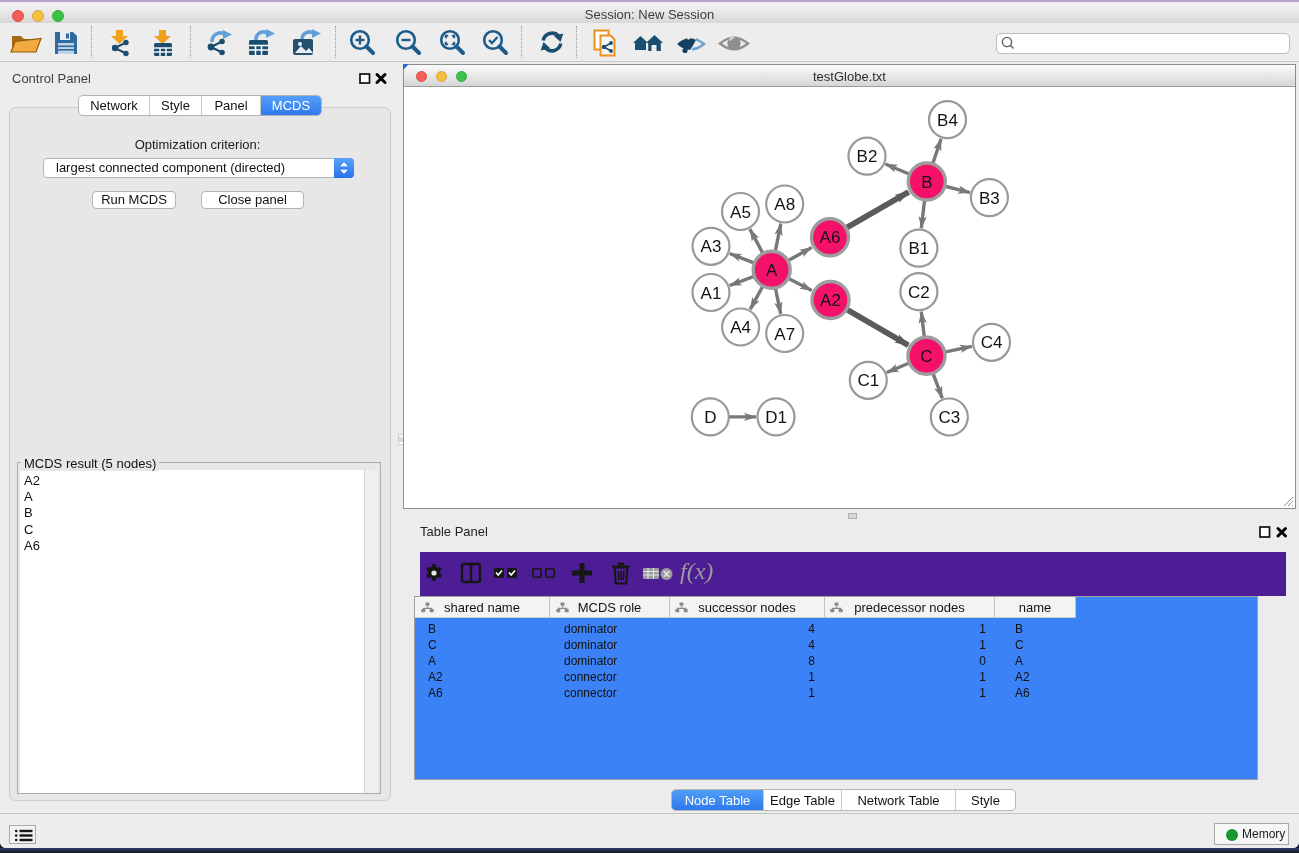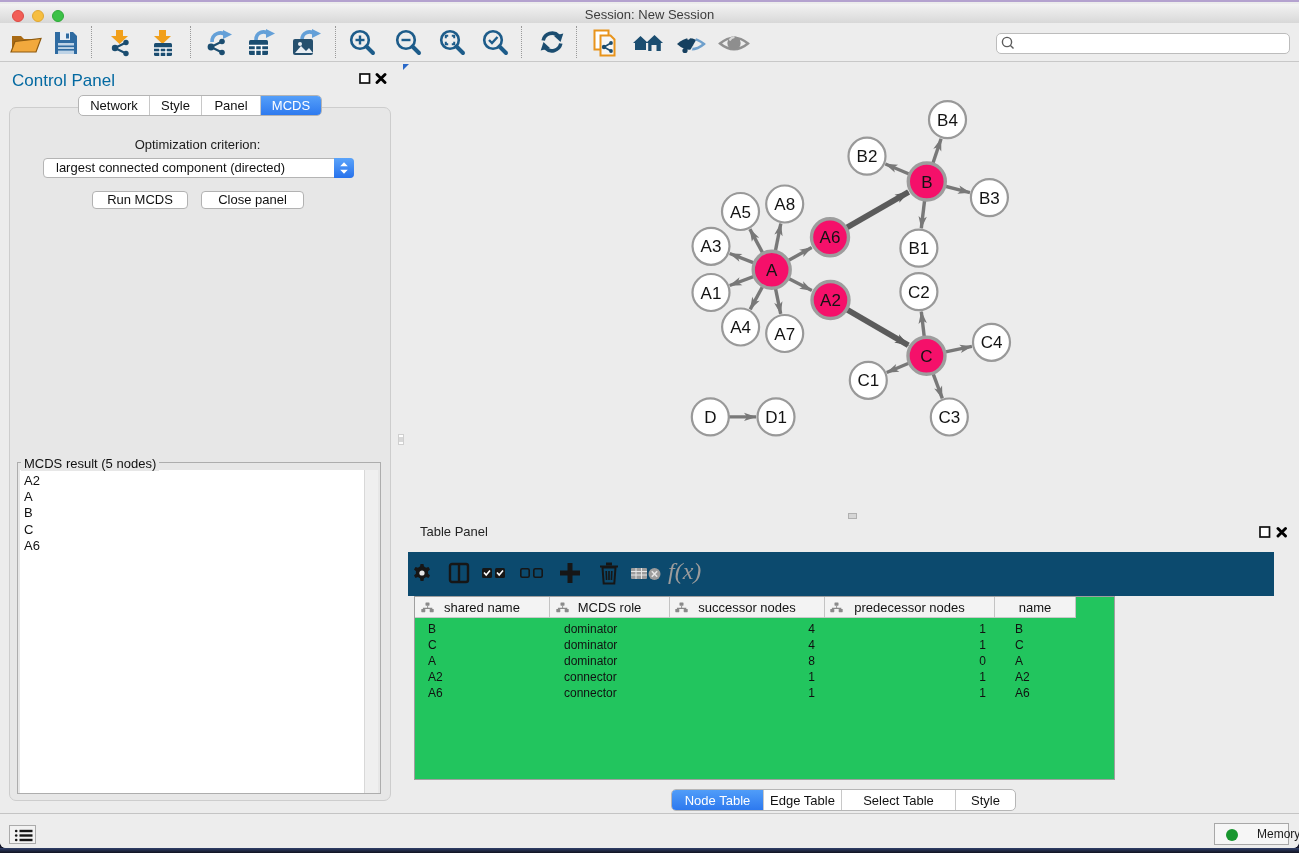--- a/index.html
+++ b/index.html
@@ -13,24 +13,24 @@
 #titlebar .r{left:12px;background:#f25e57;border:1px solid #dc4a44}
 #titlebar .y{left:32px;background:#f6be40;border:1px solid #dfa733}
 #titlebar .g{left:52px;background:#3cc147;border:1px solid #2fa938}
 #toolbar{position:absolute;left:0;top:23px;width:1299px;height:39px;background:#ededed;border-bottom:1px solid #c8c8c8}
 .tbi{position:absolute;top:5px}
 .tbdiv{position:absolute;top:3px;width:1px;height:32px;border-left:1px dotted #9a9a9a}
 #search{position:absolute;left:996px;top:10px;width:294px;height:21px;background:#fff;border:1px solid #bcbcbc;border-radius:5px}
 
 #statusbar{position:absolute;left:0;top:813px;width:1299px;height:35px;background:#ededed;border-top:1px solid #c4c4c4}
 #listbtn{position:absolute;left:9px;top:11px;width:27px;height:19px;background:#f2f2f2;border:1px solid #ababab}
-#membtn{position:absolute;left:1214px;top:9px;width:75px;height:22px;background:#f6f6f6;border:1px solid #a8a8a8;font-size:12px;color:#1a1a1a;line-height:20px;padding-left:42px}
+#membtn{position:absolute;left:1214px;top:9px;width:75px;height:22px;background:#f6f6f6;border:1px solid #a8a8a8;font-size:12px;color:#1a1a1a;line-height:20px;padding-left:27px}
 #membtn .dot{position:absolute;left:11px;top:5px;width:12px;height:12px;border-radius:50%;background:#18962f}
 
-#cp-title{position:absolute;left:12px;top:71px;font-size:17px;color:#0369a1}
+#cp-title{position:absolute;left:12px;top:71px;font-size:13px;color:#404040}
 #tabbox{position:absolute;left:9px;top:107px;width:382px;height:694px;background:#e7e7e7;border:1px solid #cdcdcd;border-radius:7px}
 #tabs{position:absolute;left:78px;top:95px;height:21px;display:flex;border:1px solid #b4b4b4;border-radius:5px;overflow:hidden;background:#fff}
 #tabs div{font-size:13px;color:#111;line-height:20px;text-align:center;border-right:1px solid #c8c8c8}
 #tabs div:last-child{border-right:none}
 #tabs .sel{background:linear-gradient(#559ff9,#2e7aef);color:#fff}
 #optlabel{position:absolute;left:0;top:137px;width:395px;text-align:center;font-size:13px;color:#1c1c1c}
 #combo{position:absolute;left:43px;top:158px;width:311px;height:20px;background:#fff;border:1px solid #b4b4b4;border-radius:4px;font-size:13px;color:#111;line-height:18px;padding-left:12px}
 #combo .btn{position:absolute;right:-1px;top:-1px;width:20px;height:20px;background:linear-gradient(#5ba4fa,#2772ec);border-radius:0 4px 4px 0}
 .pbtn{position:absolute;top:191px;height:18px;background:#fff;border:1px solid #b2b2b2;border-radius:4px;font-size:13px;color:#111;text-align:center;line-height:16px}
 #fs{position:absolute;left:17px;top:462px;width:364px;height:332px}
@@ -48,22 +48,22 @@
 #nf-title .g{left:52px;top:5.5px;width:11px;height:11px;background:#3dc24c;border:1px solid #32a83e}
 #nf-corner{position:absolute;left:403px;top:64px;width:0;height:0;border-top:6px solid #2968c8;border-right:6px solid transparent}
 #graph{position:absolute;left:404px;top:87px}
 .en{stroke:#787878;stroke-width:3.4}
 .et{stroke:#5b5b5b;stroke-width:5.8}
 .np{fill:#f5106a;stroke:#9d9d9d;stroke-width:3.4}
 .nw{fill:#fff;stroke:#999;stroke-width:2.2}
 .nl{font-size:17px;fill:#131313;text-anchor:middle;font-family:"Liberation Sans",sans-serif}
 
 #tp-title{position:absolute;left:420px;top:524px;font-size:13px;color:#242424}
-#tp-toolbar{position:absolute;left:408px;top:552px;width:866px;height:44px;background:#0c4a6e}
-#tbl{position:absolute;left:414px;top:596px;width:701px;height:184px;background:#22c55e;border:1px solid #9f9f9f}
+#tp-toolbar{position:absolute;left:420px;top:552px;width:866px;height:44px;background:#4c1d95}
+#tbl{position:absolute;left:414px;top:596px;width:844px;height:184px;background:#3b82f6;border:1px solid #9f9f9f}
 #tbl .hdr{position:absolute;left:0;top:0;width:661px;height:21px;background:#f3f3f3;border-bottom:1px solid #c9c9c9}
 #tbl .hc{position:absolute;top:0;height:21px;border-right:1px solid #c3c3c3;font-size:13px;color:#131313;text-align:center;line-height:21px}
 #tbl .hicon{position:absolute;top:5px}
 #tbl .cell{position:absolute;height:16px;font-size:12px;color:#111;line-height:16px}
 .num{text-align:right}
 
 #btabs{position:absolute;left:671px;top:789px;height:22px;display:flex;border:1px solid #b6b6b6;border-radius:5px;overflow:hidden;background:#fff}
 #btabs div{font-size:13px;color:#111;line-height:21px;text-align:center;border-right:1px solid #c8c8c8}
 #btabs div:last-child{border-right:none}
 #btabs .sel{background:linear-gradient(#509df9,#2d79ef);color:#fff}
@@ -224,36 +224,51 @@
 <div id="tabs">
       <div style="width:71px">Network</div>
       <div style="width:52px">Style</div>
       <div style="width:59px">Panel</div>
       <div class="sel" style="width:60px">MCDS</div>
     </div>
 <div id="combo">largest connected component (directed)<div class="btn"><svg width="20" height="20" viewBox="0 0 20 20">
           <path d="M6.2,8.2 l3.8,-4 l3.8,4 z M6.2,11.8 l3.8,4 l3.8,-4 z" fill="#fff"></path>
         </svg></div></div>
 <div id="optlabel">Optimization criterion:</div>
-<div class="pbtn" style="left:92px;width:96px">Run MCDS</div>
+<div class="pbtn" style="left:92px;width:84px">Run MCDS</div>
 <div class="pbtn" style="left:201px;width:103px">Close panel</div>
 <div id="fs">
  <div class="bord"></div>
  <div class="leg">MCDS result (5 nodes)</div>
  <div class="list">
         <div>A2</div>
         <div>A</div>
         <div>B</div>
         <div>C</div>
         <div>A6</div>
       </div>
  <div class="sb"></div>
 </div>
 <div class="abs" style="left:398px;top:434px;width:6px;height:11px;background:#fdfdfd;border:1px solid #cfcfcf"></div>
     <div class="abs" style="left:399px;top:437px;width:4px;height:5px;background:#d8d8d8"></div>
+<div id="netframe">
+ <div id="nf-title">
+        <div class="tl r"></div>
+        <div class="tl y"></div>
+        <div class="tl g"></div>
+        <div class="title">testGlobe.txt</div>
+      </div>
+ <svg style="position:absolute;right:1px;bottom:1px" width="12" height="12" viewBox="0 0 12 12">
+        <g stroke="#8f8f8f" stroke-width="1">
+          <line x1="2" y1="11" x2="11" y2="2"></line>
+          <line x1="6" y1="11" x2="11" y2="6"></line>
+          <line x1="10" y1="11" x2="11" y2="10"></line>
+        </g>
+      </svg>
+</div>
 <div id="nf-corner"></div>
 <svg id="graph" width="891" height="421" viewBox="404 87 891 421">
 <defs>
 <marker id="ah1" markerUnits="userSpaceOnUse" markerWidth="16" markerHeight="12" refX="12.5" refY="5" orient="auto">
           <path d="M0.5,0.8 L13,5 L0.5,9.2 L3.6,5 z" fill="#787878"></path>
         </marker>
 <marker id="ah2" markerUnits="userSpaceOnUse" markerWidth="18" markerHeight="13" refX="14" refY="5.75" orient="auto">
           <path d="M0.5,1 L15,5.75 L0.5,10.5 L4,5.75 z" fill="#5b5b5b"></path>
         </marker>
 </defs>
@@ -434,21 +449,21 @@
       <div class="cell" style="left:600px;top:72px">A2</div>
  <div class="cell" style="left:13px;top:88px">A6</div>
       <div class="cell" style="left:149px;top:88px">connector</div>
       <div class="cell num" style="left:300px;width:100px;top:88px">1</div>
       <div class="cell num" style="left:471px;width:100px;top:88px">1</div>
       <div class="cell" style="left:600px;top:88px">A6</div>
 </div>
 <div id="btabs">
       <div class="sel" style="width:92px">Node Table</div>
       <div style="width:78px">Edge Table</div>
-      <div style="width:114px">Select Table</div>
+      <div style="width:114px">Network Table</div>
       <div style="width:59px">Style</div>
     </div>
 <div class="sph" style="left:848px;top:513px;width:9px;height:6px"></div>
 <div id="statusbar">
  <div id="listbtn"><svg width="25" height="17" viewBox="0 0 25 17" style="margin:1px 0 0 3px">
           <g fill="#161616">
             <circle cx="3.2" cy="4" r="1.3"></circle>
             <circle cx="3.2" cy="8.5" r="1.3"></circle>
             <circle cx="3.2" cy="13" r="1.3"></circle>
             <rect x="6.5" y="2.8" width="13" height="2.4"></rect>

